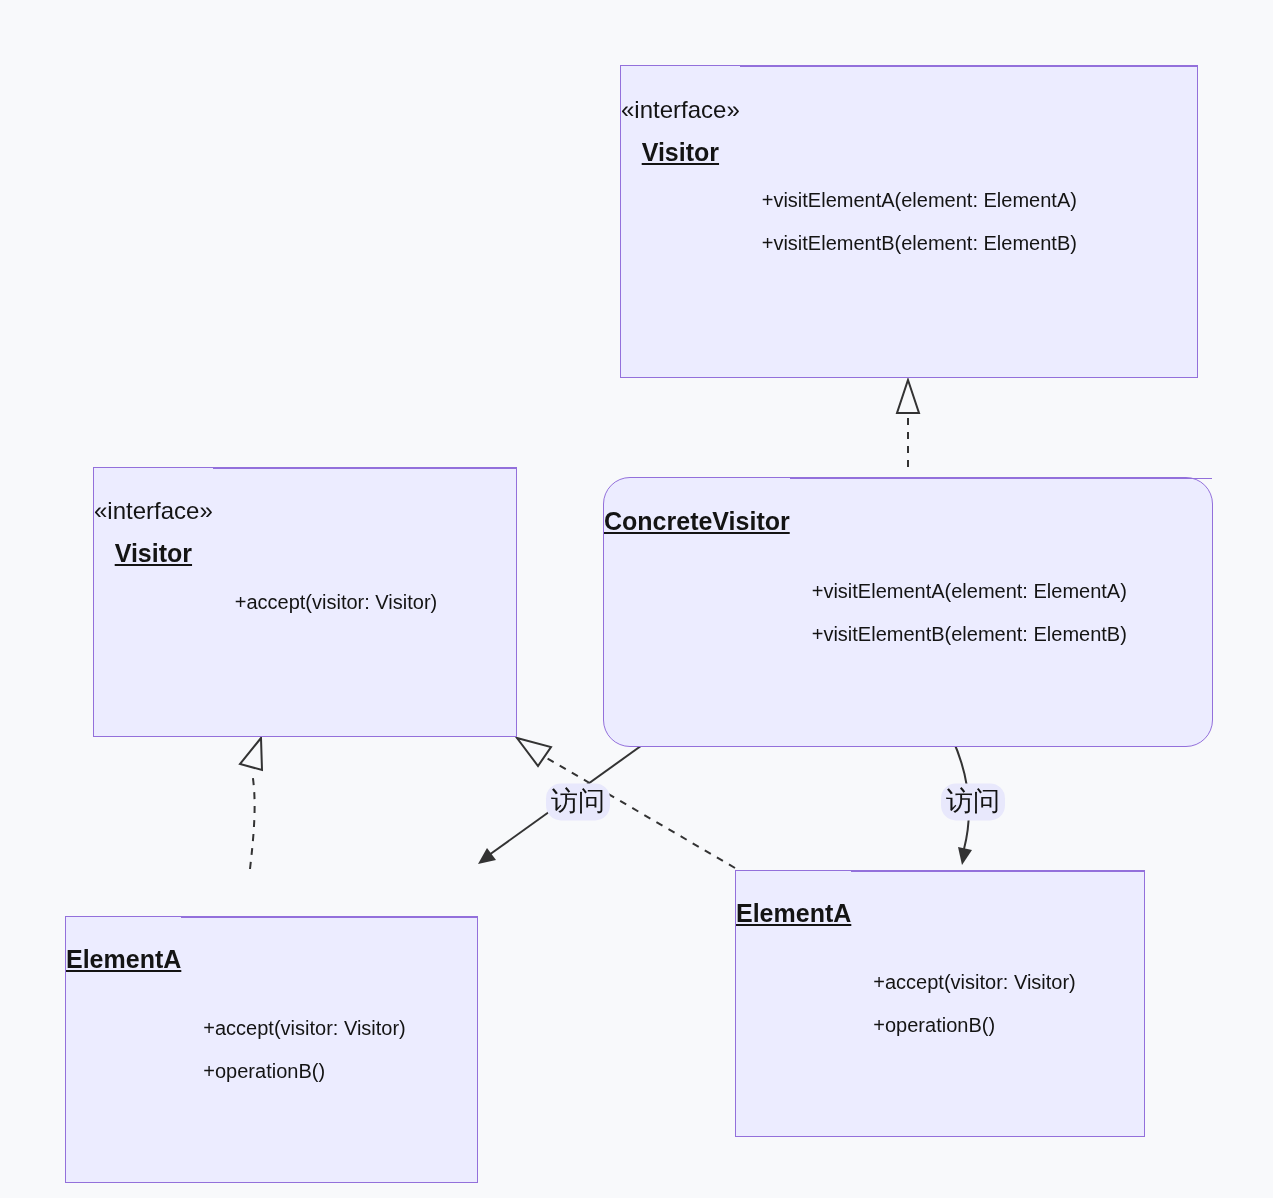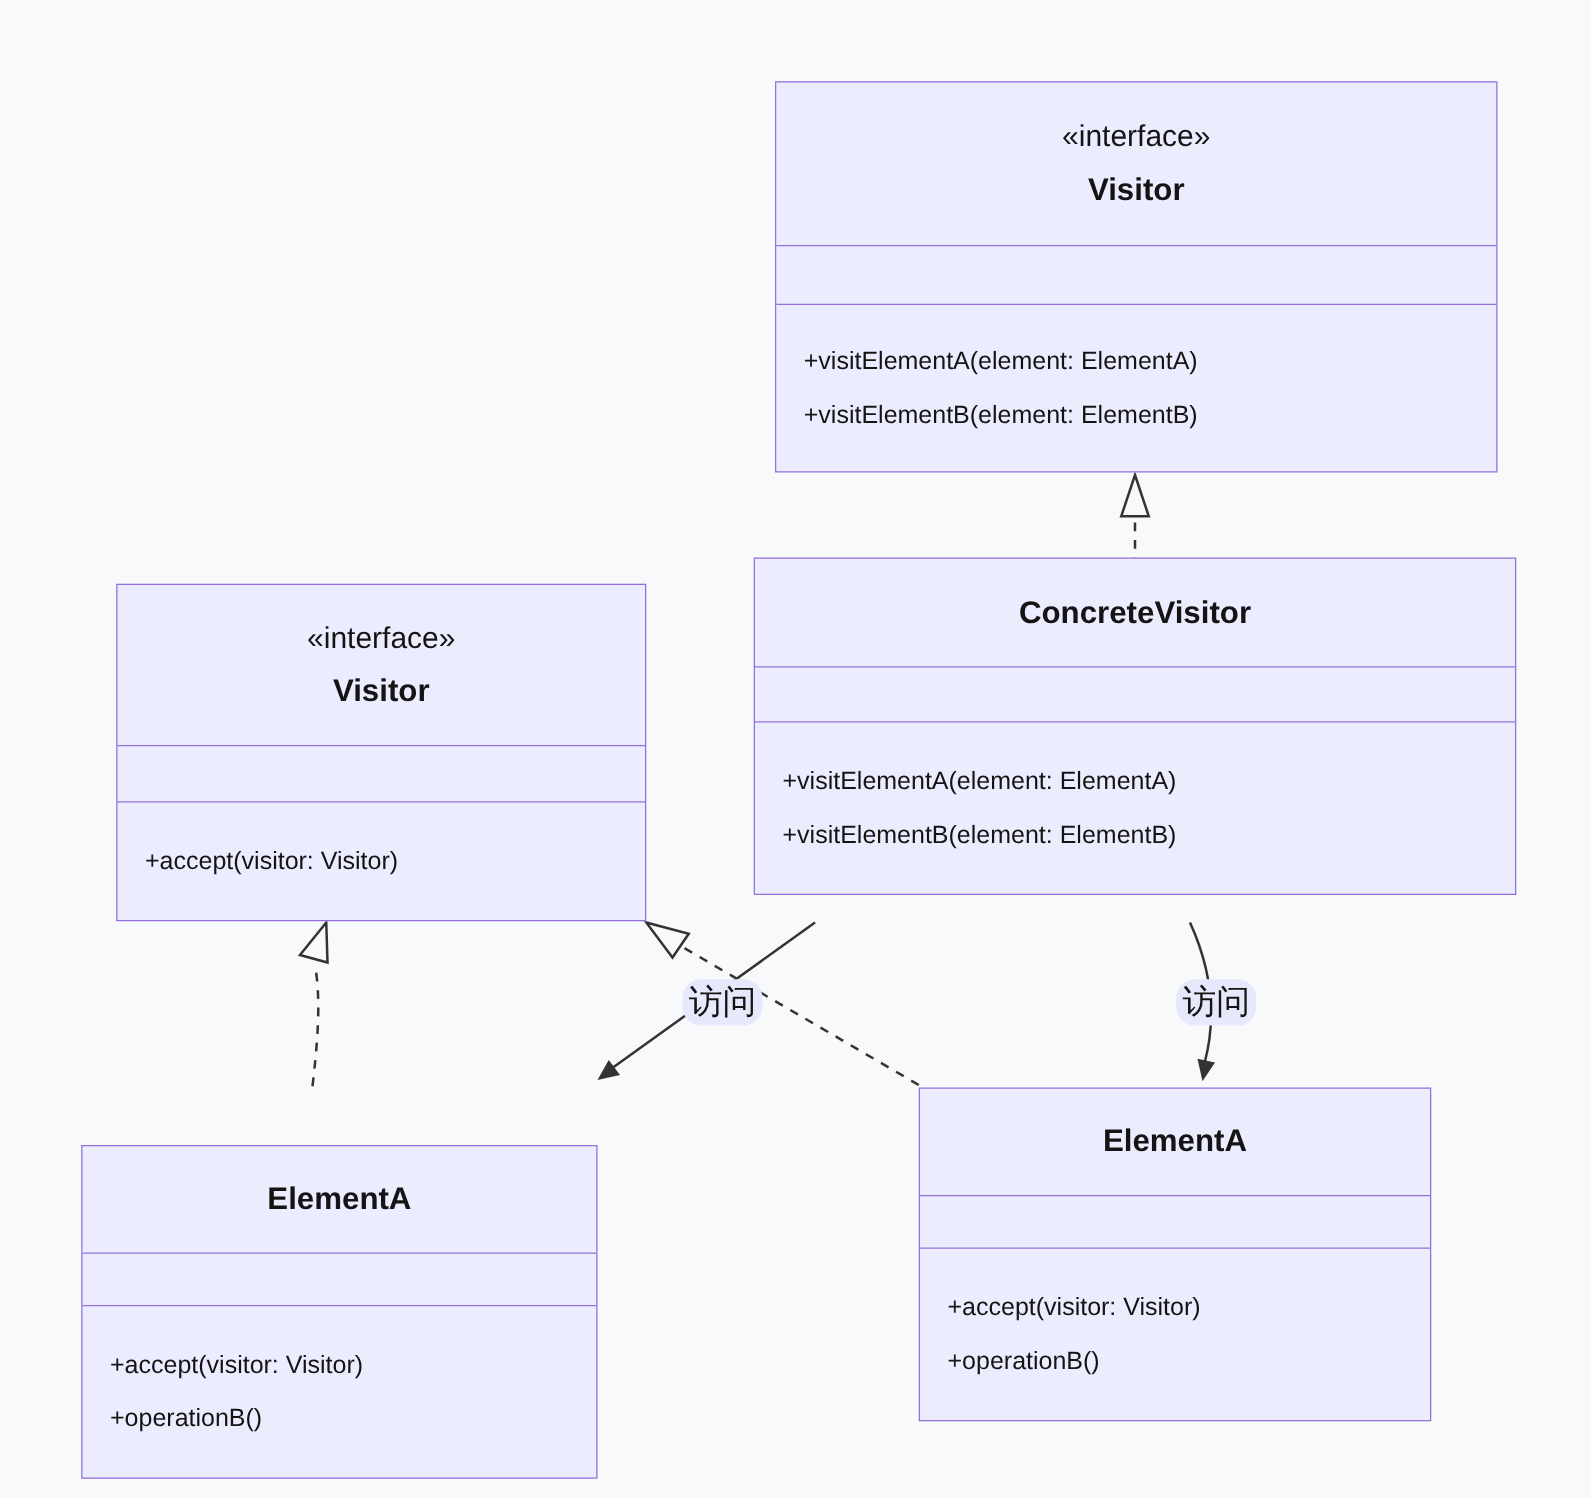--- a/index.html
+++ b/index.html
@@ -35,35 +35,36 @@
     align-items: center;
     line-height: 43px;
   }
   .stereo {
     font-size: 24px;
     font-weight: 400;
   }
   .cname {
     font-size: 25px;
     font-weight: 700;
+    text-decoration: underline;
   }
   .cn-attrs {
     border-top: 1.5px solid #9370db;
     box-sizing: border-box;
   }
   .cn-methods {
     border-top: 1.5px solid #9370db;
     box-sizing: border-box;
     display: flex;
     flex-direction: column;
     justify-content: center;
     padding-left: 22px;
     flex: 1;
   }
-  .class-node { display: flex; flex-direction: column; }
+  .class-node { display: flex; flex-direction: row; }
   .method {
     font-size: 20px;
     line-height: 43px;
     white-space: nowrap;
   }
   .edge-label {
     position: absolute;
     transform: translate(-50%, -50%);
     background: #e8e8fc;
     color: #141414;
@@ -126,21 +127,21 @@
     <div class="cn-title" style="height:128px;">
       <div class="stereo">«interface»</div>
       <div class="cname">Visitor</div>
     </div>
     <div class="cn-attrs" style="height:45px;"></div>
     <div class="cn-methods">
       <div class="method">+accept(visitor: Visitor)</div>
     </div>
   </div>
 
-  <div class="class-node" style="left:603px; top:446px; width:610px; height:270px;">
+  <div class="class-node" style="left:603px; top:477px; width:610px; height:270px;border-radius:27px;">
     <div class="cn-title" style="height:86px;">
       <div class="cname">ConcreteVisitor</div>
     </div>
     <div class="cn-attrs" style="height:44px;"></div>
     <div class="cn-methods">
       <div class="method">+visitElementA(element: ElementA)</div>
       <div class="method">+visitElementB(element: ElementB)</div>
     </div>
   </div>
 

